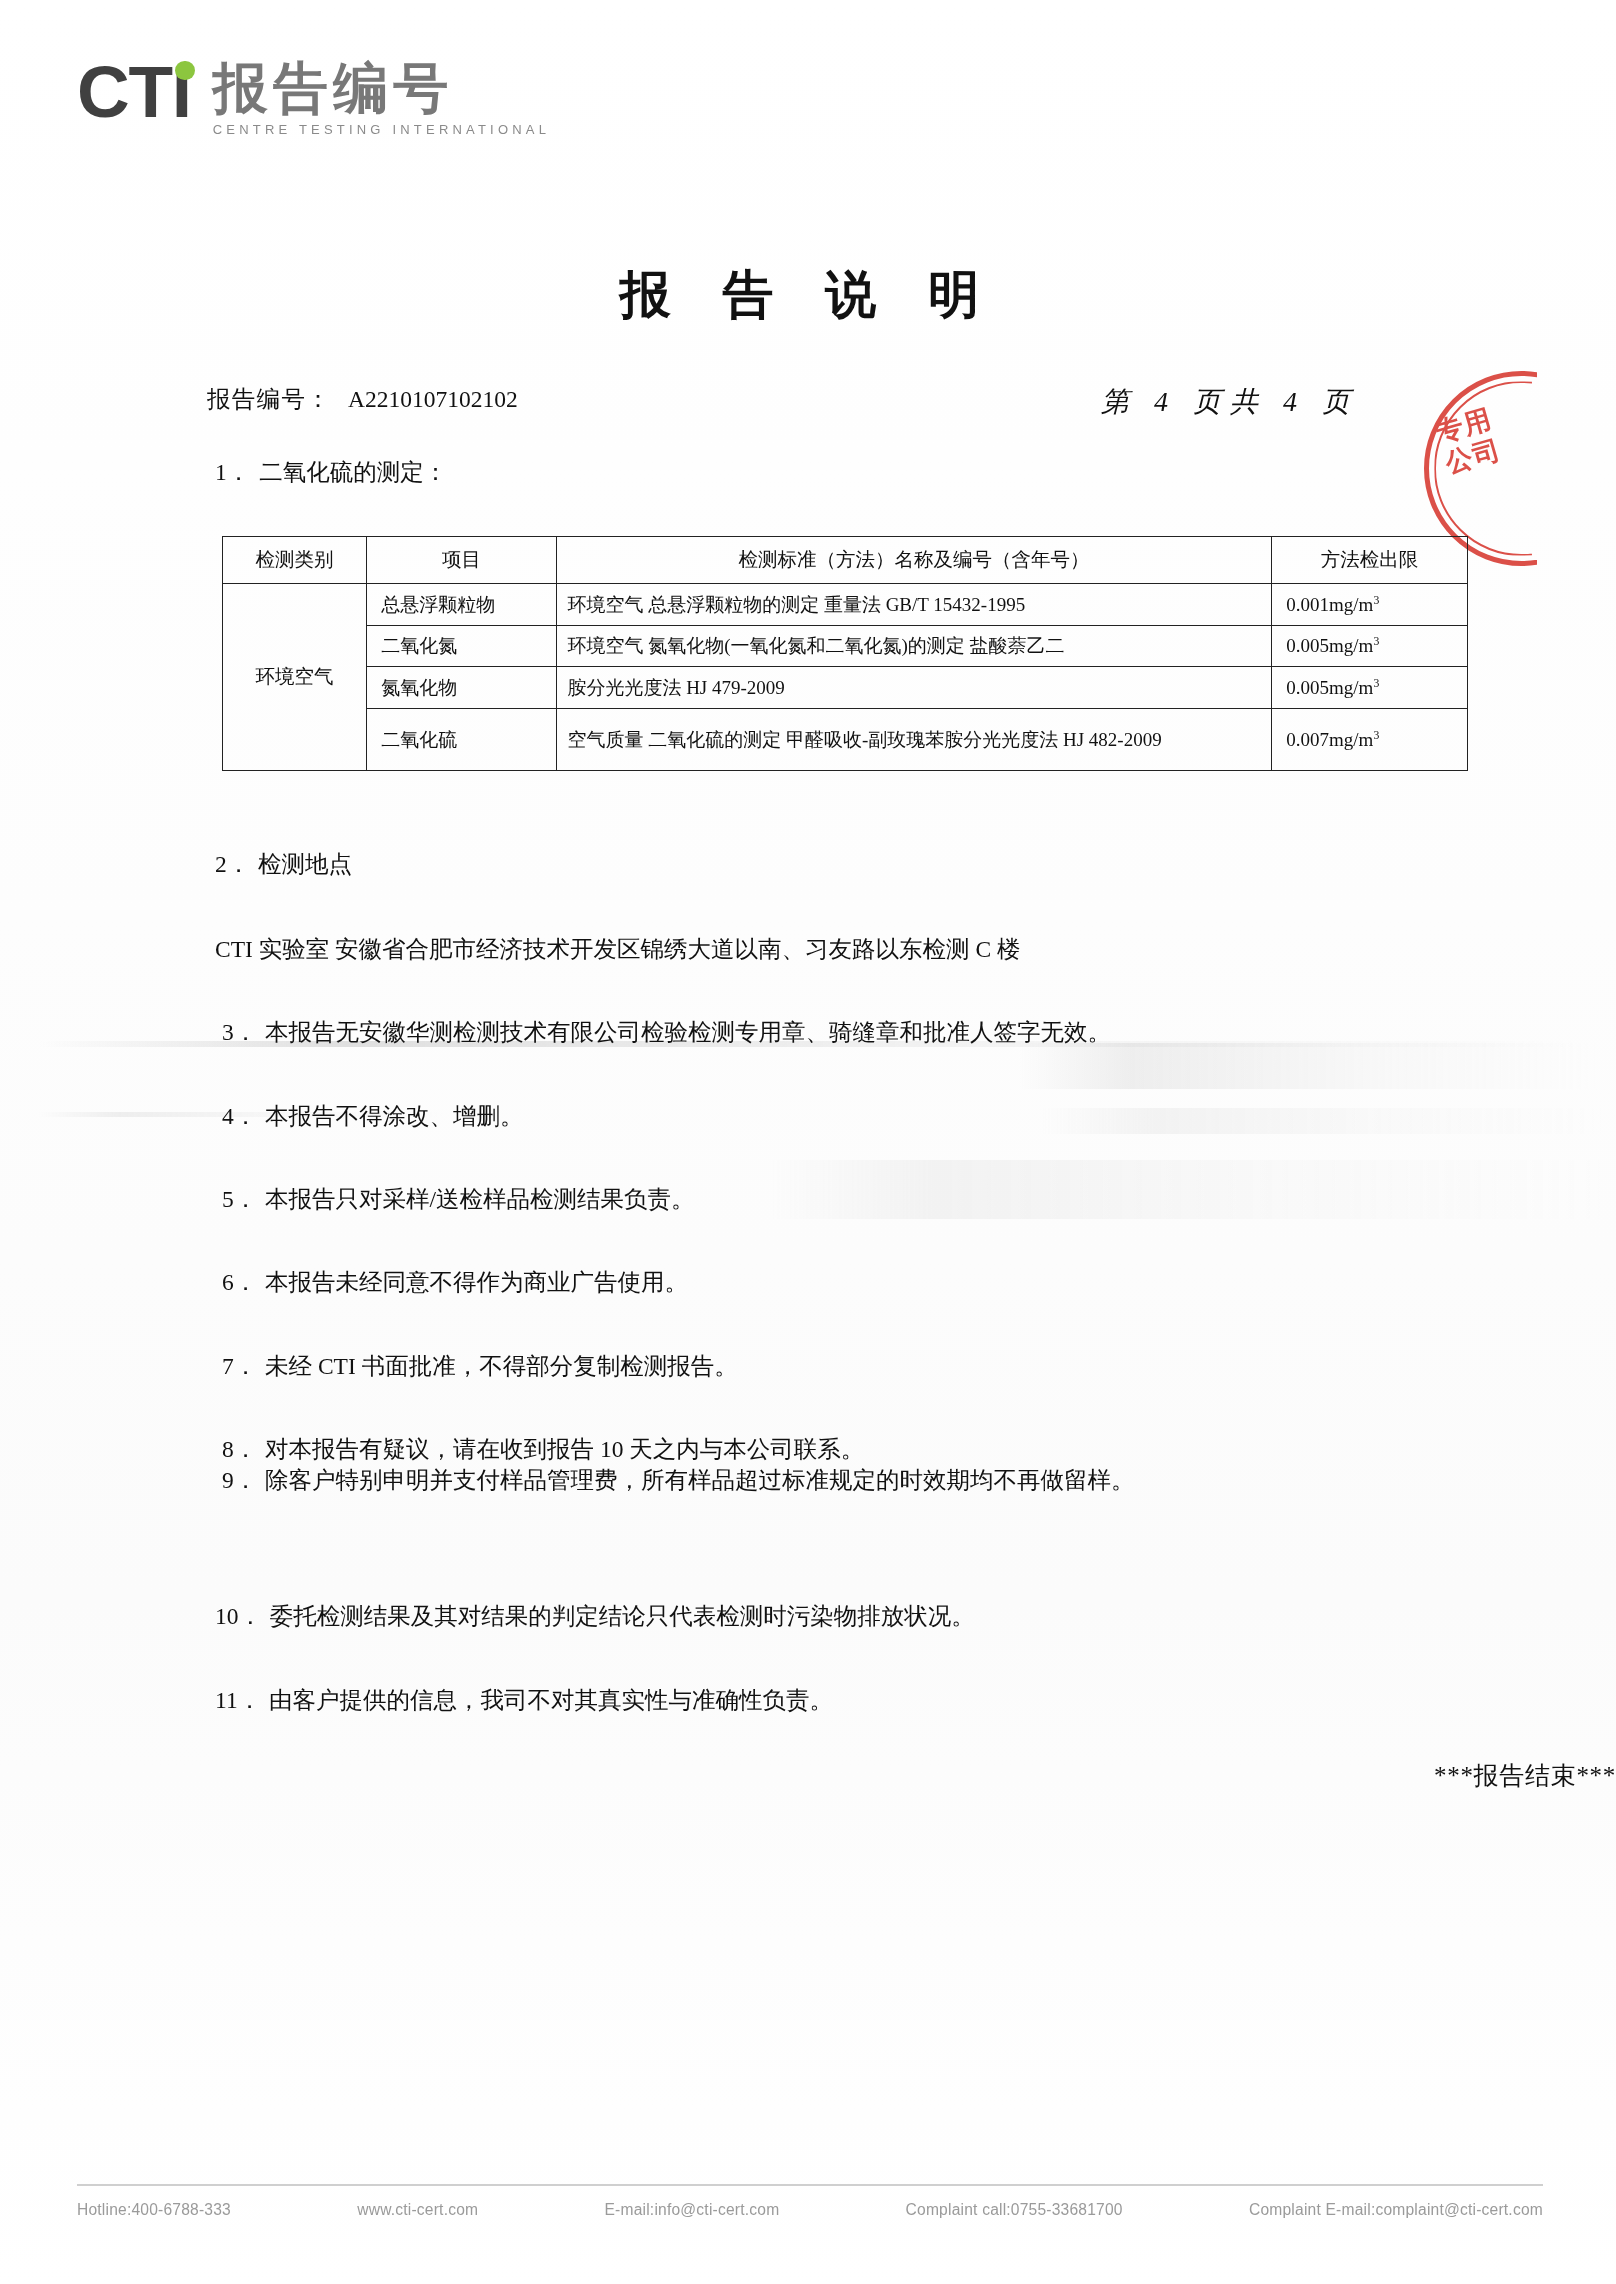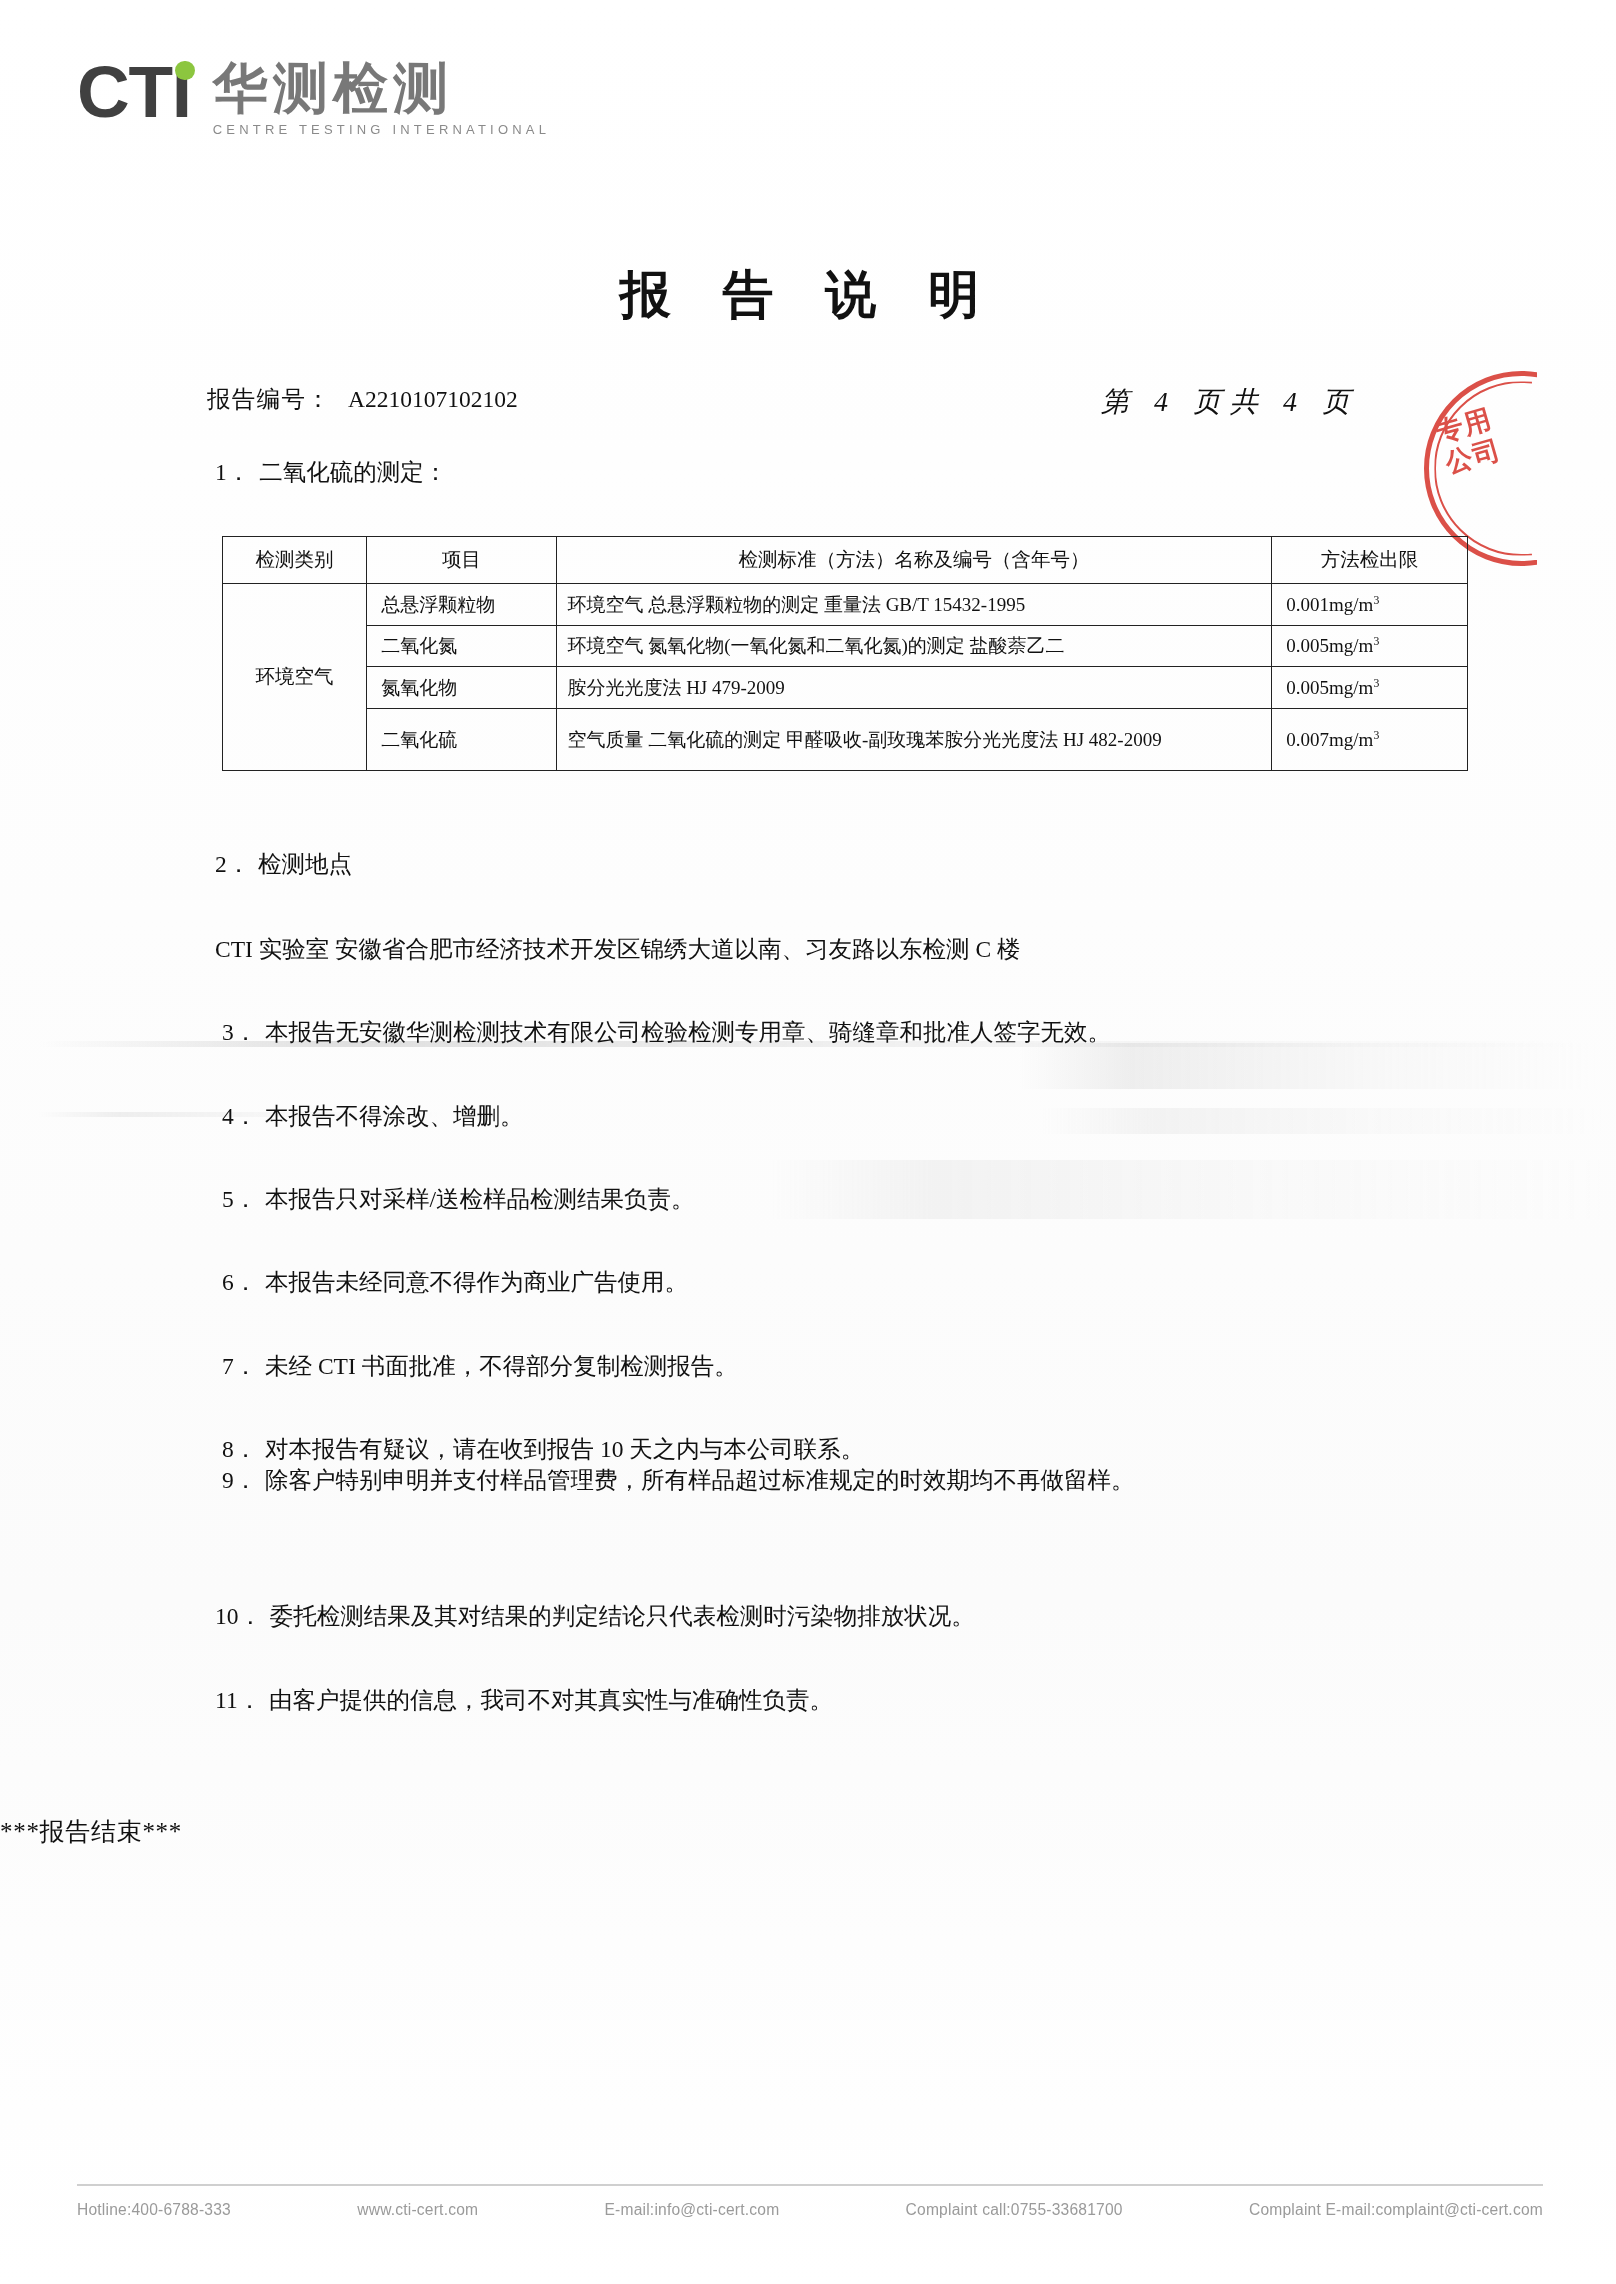--- a/index.html
+++ b/index.html
@@ -167,24 +167,24 @@
 
   .sub-line {
     position: absolute;
     font-size: 23.5px;
     color: #111;
     white-space: nowrap;
   }
 
   .end-mark {
     position: absolute;
-    top: 1815px;
+    top: 1759px;
     left: 0;
     width: 1616px;
-    text-align: left;
+    text-align: right;
     font-size: 25px;
     color: #111;
     letter-spacing: 0.7px;
   }
 
   
   .stamp {
     position: absolute;
     left: 1424px;
     top: 371px;
@@ -261,21 +261,21 @@
 
 <div class="page">
   <div class="scan-tint"></div>
 
   <div class="logo-block">
     <div class="cti-mark">
       <span>CTI</span>
       <span class="cti-dot"></span>
     </div>
     <div class="cti-cn">
-      <div class="cti-cn-main">华测检测</div>
+      <div class="cti-cn-main">报告编号</div>
       <div class="cti-cn-sub">CENTRE TESTING INTERNATIONAL</div>
     </div>
   </div>
 
   <div class="doc-title">报 告 说 明</div>
 
   <div class="report-no">
     <span class="label">报告编号：</span><span class="value">A2210107102102</span>
   </div>
 

